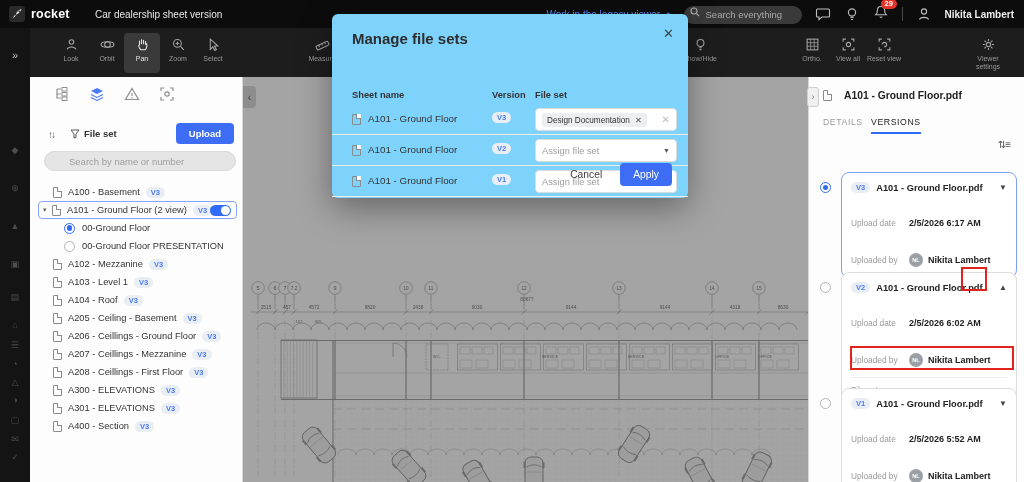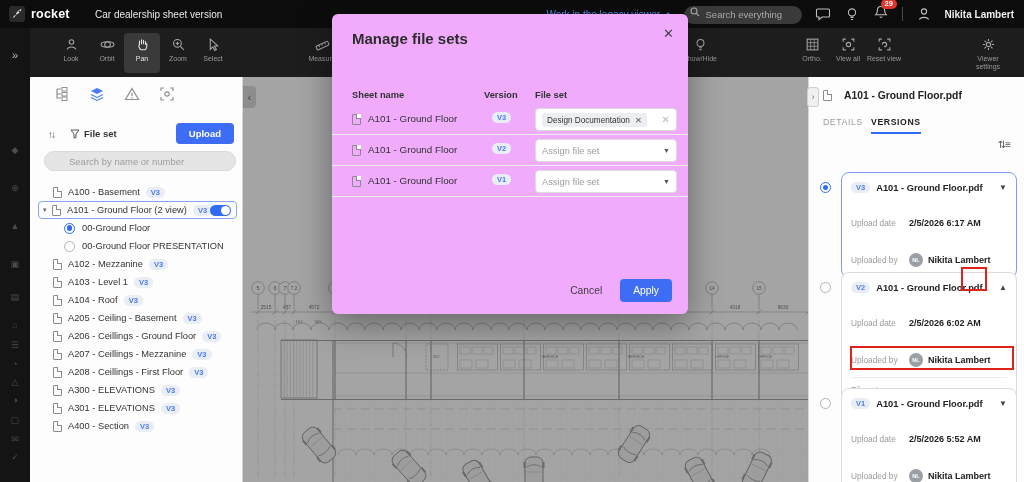--- a/index.html
+++ b/index.html
@@ -66,37 +66,37 @@
   #canvas { position:absolute; left:243px; top:77px; width:565px; height:405px; background:#a4a4a4; overflow:hidden; }
   #panel-handle-left { position:absolute; left:0; top:9px; width:13px; height:22px; background:#8d8d8d; border-radius:0 4px 4px 0; color:#3f3f3f; font-size:10px; display:flex; align-items:center; justify-content:center; cursor:pointer; z-index:8; }
 
   
   #right-panel { position:absolute; left:808px; top:77px; width:216px; height:405px; background:#fdfdfd; border-left:1px solid #d7d7d7; z-index:12; }
   #panel-handle-right { position:absolute; left:-2px; top:10px; width:12px; height:20px; background:#f0f0f0; border:1px solid #cfcfcf; border-radius:3px; color:#777; font-size:9px; display:flex; align-items:center; justify-content:center; cursor:pointer; }
   #rp-file { position:absolute; left:14px; top:13px; display:flex; align-items:center; }
   #rp-file-name { font-size:10.3px; font-weight:bold; color:#222; }
   .rp-tab { position:absolute; top:40px; font-size:8.7px; letter-spacing:.6px; cursor:pointer; padding-bottom:5px; }
   .rp-tab.inactive { color:#9a9a9a; }
-  .rp-tab.active { color:#222; font-weight:bold; border-bottom:2px solid #2f6bf3; }
+  .rp-tab.active { color:#222; font-weight:normal; border-bottom:2px solid #2f6bf3; }
   #rp-sort { position:absolute; right:14px; top:62px; font-size:10px; color:#555; cursor:pointer; letter-spacing:-1px; }
   .v-card { position:absolute; left:32px; width:176px; border:1px solid #dcdcdc; border-radius:8px; background:#fff; }
   .v-card.selected { border-color:#7e9ef7; }
   .v-card .head { display:flex; align-items:center; padding:9px 9px 0 9px; }
   .v-card .fname { font-size:9.3px; font-weight:bold; color:#222; margin-left:6px; white-space:nowrap; }
   .v-card .chev { margin-left:auto; font-size:8px; color:#444; cursor:pointer; }
   .meta-row { display:flex; align-items:center; padding:0 9px; margin-top:25px; }
   .meta-label { font-size:8.3px; color:#9a9a9a; width:58px; flex:none; }
   .meta-val { font-size:9px; font-weight:bold; color:#222; }
   .avatar { width:14px; height:14px; border-radius:50%; background:#9aa0a6; color:#fff; font-size:5.5px; font-weight:bold; display:flex; align-items:center; justify-content:center; margin-right:5px; flex:none; }
   .fs-div { height:1px; background:#ececec; margin:10px 9px 0 9px; }
   .card-radio { position:absolute; left:11px; }
   .anno { position:absolute; border:2px solid #e0231b; z-index:40; pointer-events:none; }
 
   
-  #modal { position:absolute; left:332px; top:14px; width:356px; height:300px; background:#f0abfc; border-radius:6px; box-shadow:0 10px 34px rgba(0,0,0,.38); z-index:100; }
+  #modal { position:absolute; left:332px; top:14px; width:356px; height:184px; background:#7dd3fc; border-radius:6px; box-shadow:0 10px 34px rgba(0,0,0,.38); z-index:100; }
   #modal-title { position:absolute; left:20px; top:16px; font-size:15px; font-weight:bold; color:#2d2d2d; }
   #modal-close { position:absolute; right:14px; top:12px; font-size:13px; color:#444; cursor:pointer; }
   #modal-subtitle { position:absolute; left:20px; top:52px; font-size:10.3px; color:#3f3f3f; }
   .mcol { position:absolute; top:76px; font-size:9.3px; font-weight:bold; color:#333; }
   #modal-rows { position:absolute; left:0; top:90px; width:356px; }
   .mrow { position:relative; height:31px; border-bottom:1px solid #ececec; }
   .mrow .sheet-ico { position:absolute; left:20px; top:10px; }
   .mrow .mname { position:absolute; left:36px; top:9px; font-size:9.8px; color:#333; }
   .mrow .v-badge { position:absolute; left:160px; top:8px; margin:0; }
   .combo { position:absolute; left:203px; top:4px; width:142px; height:23px; border:1px solid #dcdcdc; border-radius:4px; display:flex; align-items:center; padding:0 6px; cursor:pointer; background:#fff; }
@@ -643,21 +643,21 @@
         </div>
       </div>
     <div class="anno" style="left:152px; top:190px; width:26px; height:24px;"></div>
     <div class="anno" style="left:41px; top:269px; width:164px; height:24px;"></div>
   </div>
 
   <div id="modal">
     <div id="modal-title">Manage file sets</div>
     <div id="modal-close">✕</div>
     <span class="mcol" style="left:20px">Sheet name</span>
-    <span class="mcol" style="left:152px">Version</span>
+    <span class="mcol" style="left:160px">Version</span>
     <span class="mcol" style="left:203px">File set</span>
     <div id="modal-rows">
         <div class="mrow">
           <span class="sheet-ico"></span>
           <span class="mname">A101 - Ground Floor</span>
           <span class="v-badge">V3</span>
           <div class="combo">
             <span class="chip">Design Documentation <span class="x">✕</span></span>
             <span class="clear">✕</span>
           </div>

